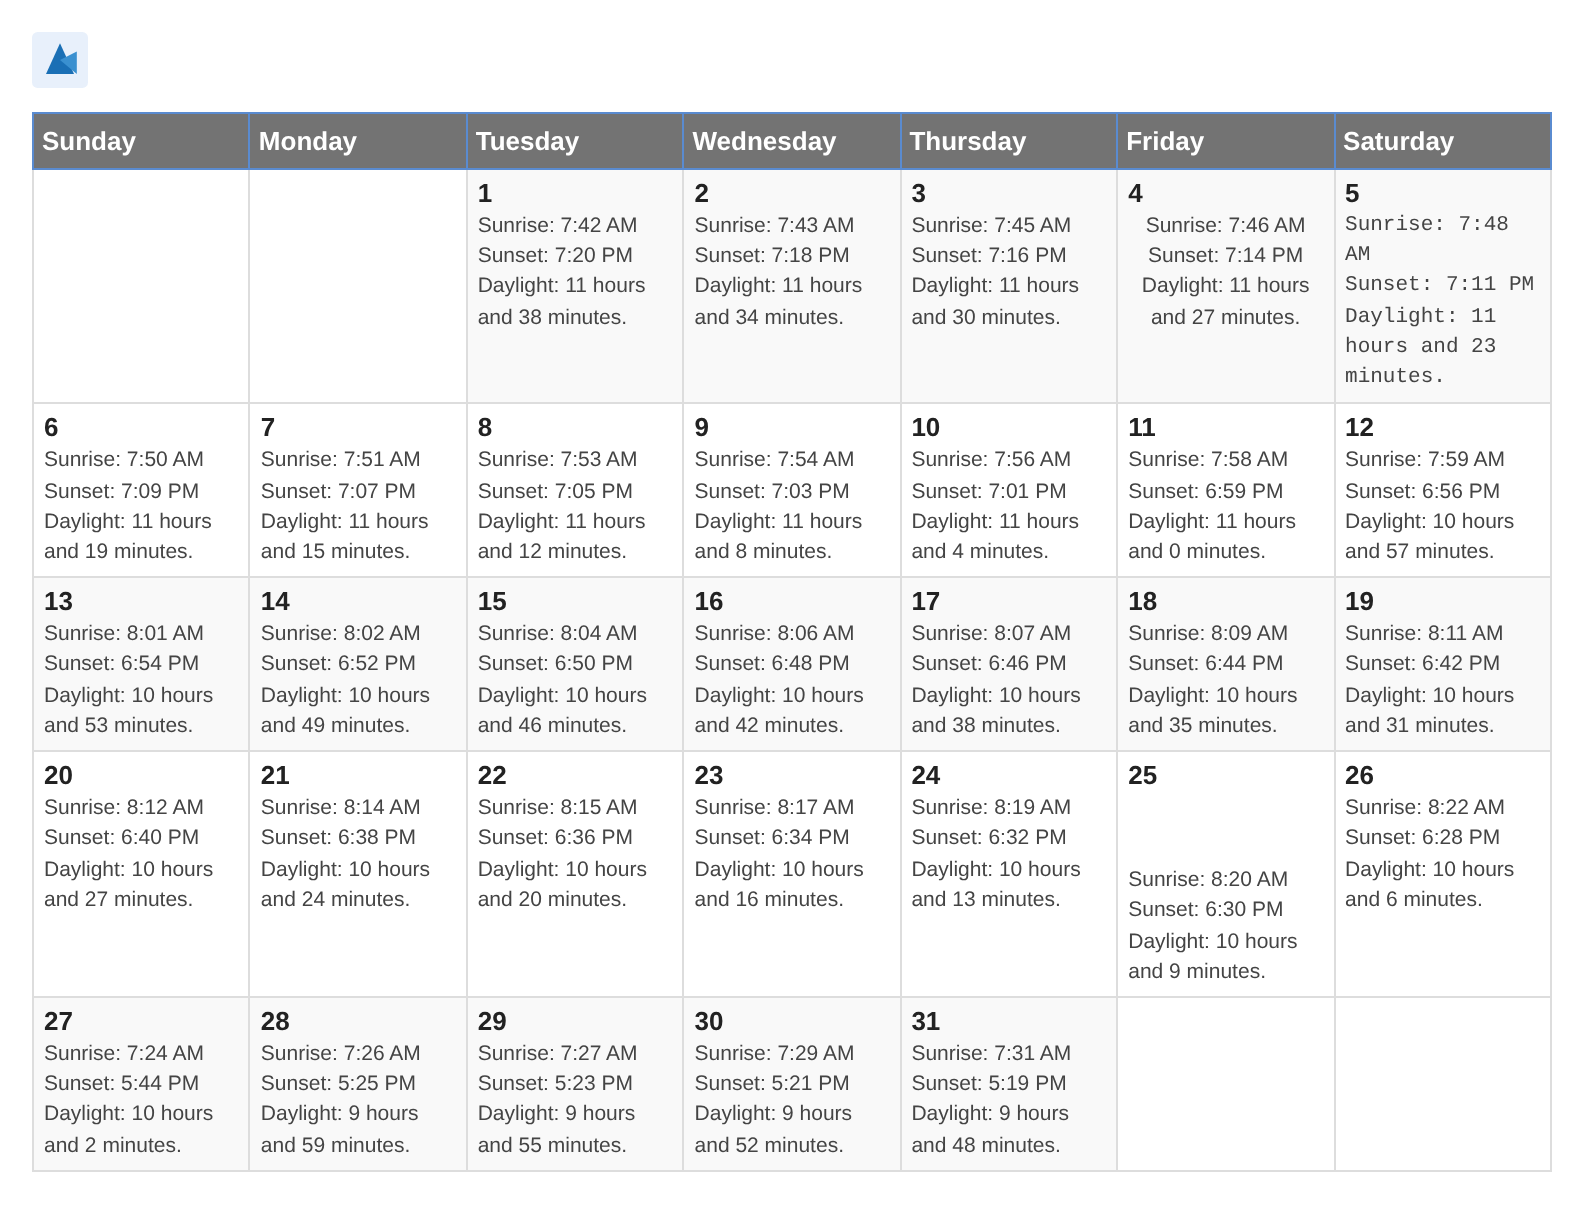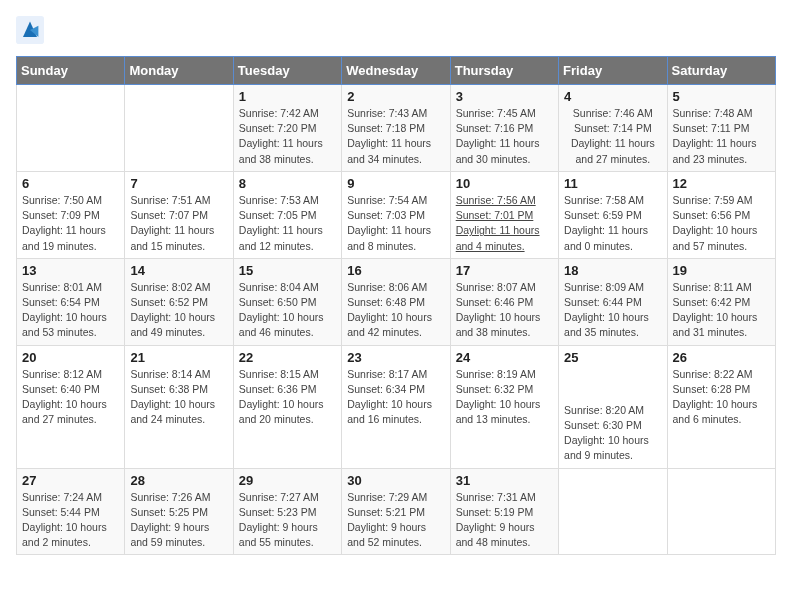--- a/index.html
+++ b/index.html
@@ -144,21 +144,21 @@
 Daylight: 11 hours and 30 minutes.</div>
         </td>
         <td>
           <span class="day-num">4</span>
           <div class="day-info" style="white-space: pre-line; text-align: center;">Sunrise: 7:46 AM
 Sunset: 7:14 PM
 Daylight: 11 hours and 27 minutes.</div>
         </td>
         <td>
           <span class="day-num">5</span>
-          <div class="day-info" style="white-space: pre-line;">Sunrise: 7:48 AM
+          <div class="day-info" style="white-space: pre-line; font-family: Liberation Mono, monospace;">Sunrise: 7:48 AM
 Sunset: 7:11 PM
 Daylight: 11 hours and 23 minutes.</div>
         </td>
       </tr>
       <tr>
         <td>
           <span class="day-num">6</span>
           <div class="day-info" style="white-space: pre-line;">Sunrise: 7:50 AM
 Sunset: 7:09 PM
 Daylight: 11 hours and 19 minutes.</div>
@@ -176,21 +176,21 @@
 Daylight: 11 hours and 12 minutes.</div>
         </td>
         <td>
           <span class="day-num">9</span>
           <div class="day-info" style="white-space: pre-line;">Sunrise: 7:54 AM
 Sunset: 7:03 PM
 Daylight: 11 hours and 8 minutes.</div>
         </td>
         <td>
           <span class="day-num">10</span>
-          <div class="day-info" style="white-space: pre-line; text-decoration: underline;">Sunrise: 7:56 AM
+          <div class="day-info" style="white-space: pre-line;">Sunrise: 7:56 AM
 Sunset: 7:01 PM
 Daylight: 11 hours and 4 minutes.</div>
         </td>
         <td>
           <span class="day-num">11</span>
           <div class="day-info" style="white-space: pre-line;">Sunrise: 7:58 AM
 Sunset: 6:59 PM
 Daylight: 11 hours and 0 minutes.</div>
         </td>
         <td>

